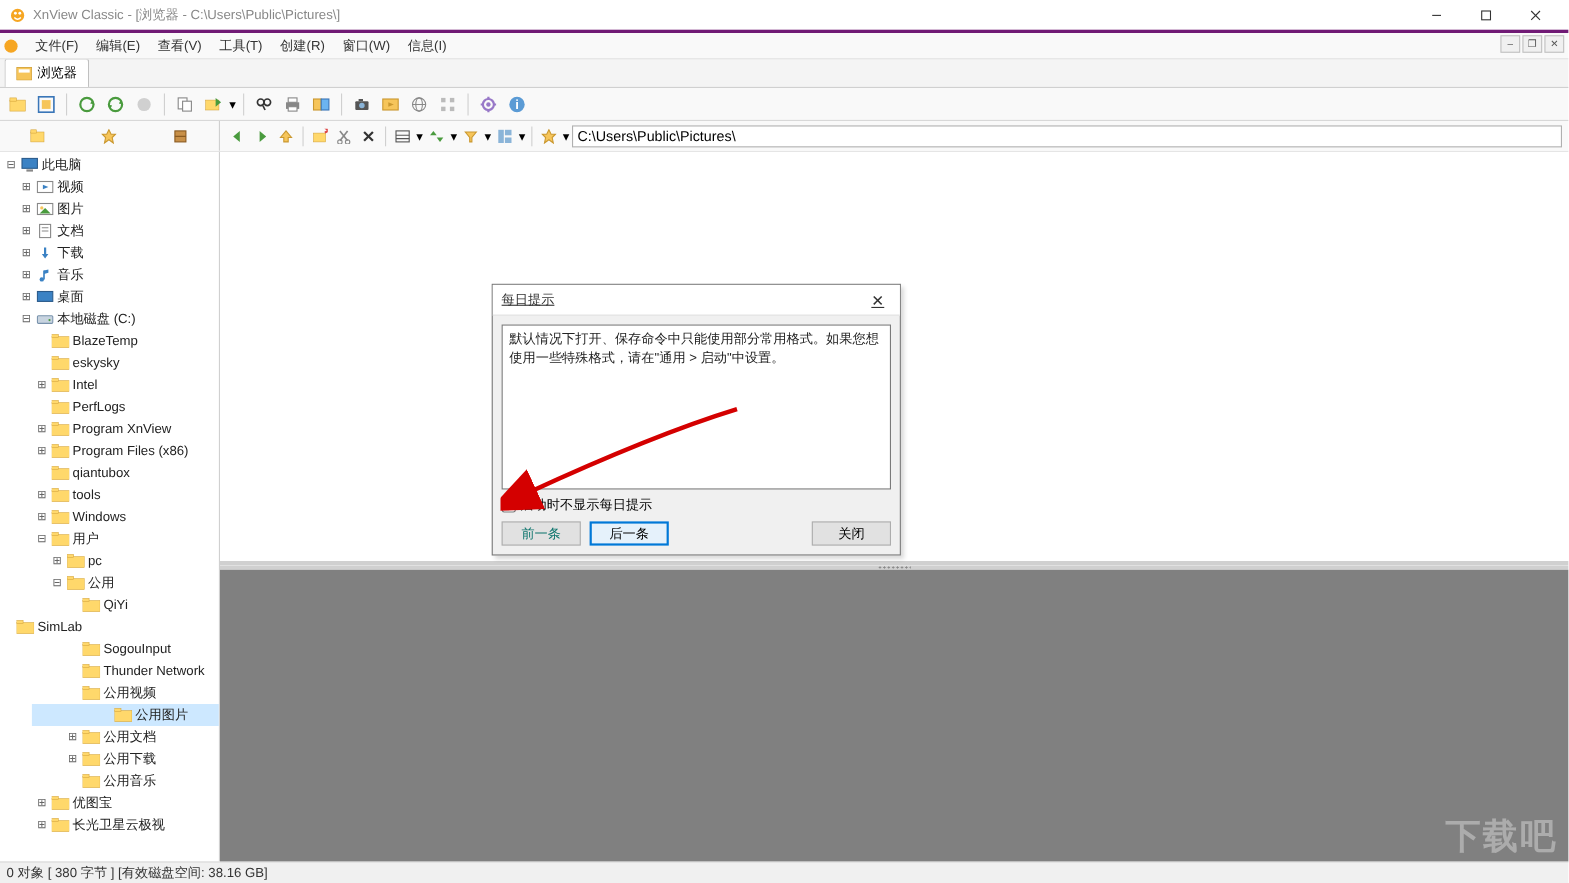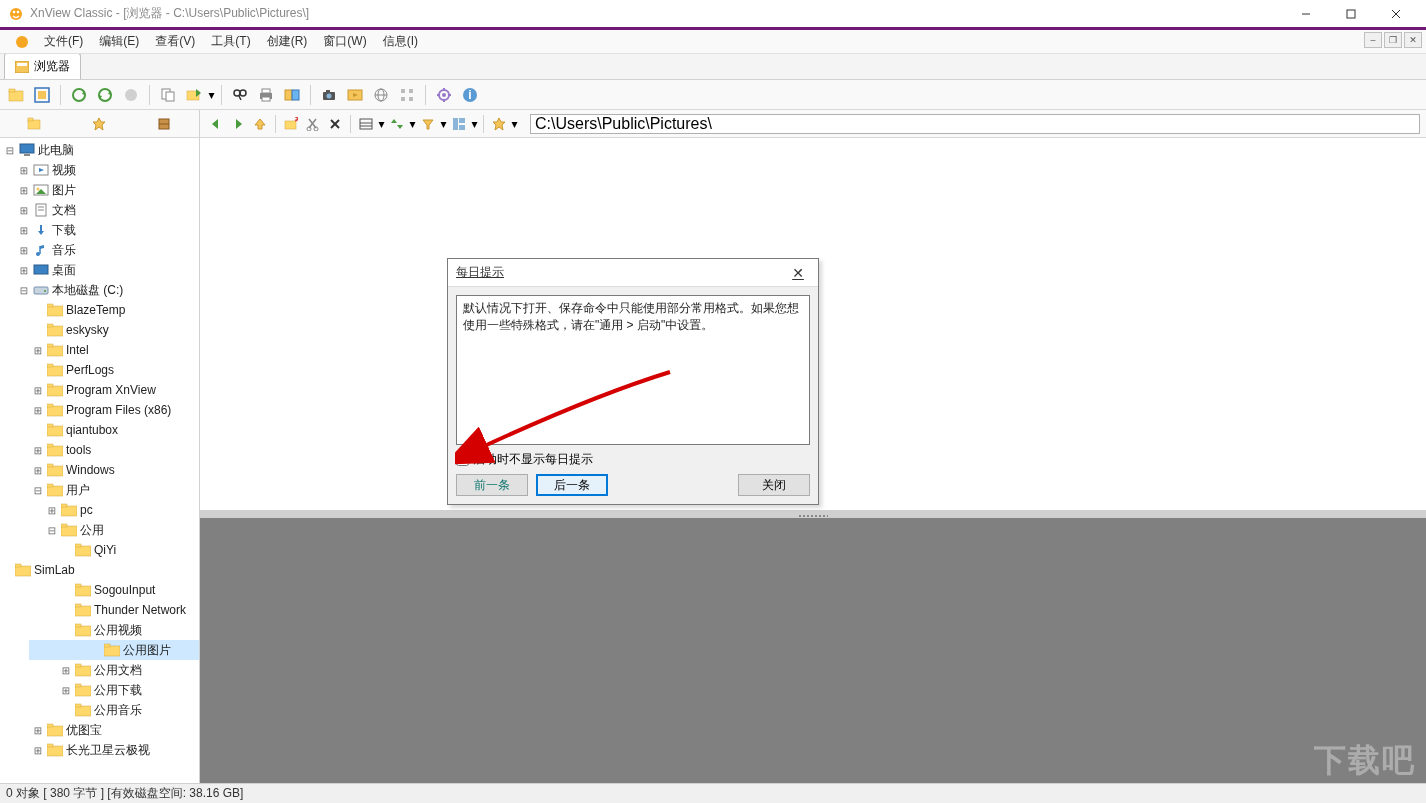--- a/index.html
+++ b/index.html
@@ -4,41 +4,41 @@
 <style>
 * { box-sizing: border-box; margin: 0; padding: 0; font-family: "Microsoft YaHei", "Segoe UI", sans-serif; font-size: 12px; }
 body { background: #fff; width: 1426px; height: 803px; overflow: hidden; position: relative; }
 
 .titlebar { height: 30px; background: #fff; display: flex; align-items: center; padding: 0 8px; border-bottom: 3px solid #701a75; }
 .titlebar .app-icon { width: 16px; height: 16px; margin-right: 6px; }
 .title-text { color: #888; font-size: 12px; }
 .win-controls { margin-left: auto; display: flex; }
 .win-btn { width: 45px; height: 28px; display: flex; align-items: center; justify-content: center; color: #666; cursor: pointer; }
 
-.menubar { height: 24px; display: flex; align-items: center; padding: 0 12px; background: #f9f9f9; border-bottom: 1px solid #e0e0e0; position:relative; }
+.menubar { height: 24px; display: flex; align-items: center; padding: 0 0; background: #f9f9f9; border-bottom: 1px solid #e0e0e0; position:relative; }
 .app-icon-small { width: 16px; height: 16px; margin: 0 6px 0 2px; }
 .menu-item { padding: 2px 8px; color: #333; cursor: pointer; }
 .mdi-controls { position: absolute; right: 4px; top: 2px; display: flex; gap:2px; }
 .mdi-btn { width: 18px; height: 16px; border: 1px solid #c0c0c0; background: #f0f0f0; display:flex; align-items:center; justify-content:center; font-size:9px; color:#555; }
 
 .tabbar { height: 26px; background: #f4f4f4; border-bottom: 1px solid #d0d0d0; display: flex; align-items: flex-end; padding-left: 4px; }
 .tab { display: flex; align-items: center; padding: 4px 10px; background: #fff; border: 1px solid #c0c0c0; border-bottom: none; border-radius: 3px 3px 0 0; gap: 5px; }
 
 .toolbar { height: 30px; background: #f9f9f9; border-bottom: 1px solid #d8d8d8; display: flex; align-items: center; padding: 0 4px; gap: 2px; }
 .tb-btn { width: 24px; height: 24px; display: flex; align-items: center; justify-content: center; cursor: pointer; border: 1px solid transparent; border-radius: 2px; }
 .tb-sep { width: 1px; height: 20px; background: #d0d0d0; margin: 0 4px; }
 
 .sub-toolbar-row { height: 28px; display: flex; border-bottom: 1px solid #d8d8d8; }
 .left-sub-toolbar { width: 200px; display: flex; align-items: center; padding: 0 4px; gap: 2px; border-right: 1px solid #d0d0d0; background: #f9f9f9; }
 .sub-btn-wide { flex: 1; display: flex; align-items: center; justify-content: center; height: 22px; cursor: pointer; border: 1px solid transparent; border-radius: 2px; }
 .nav-toolbar { flex: 1; display: flex; align-items: center; padding: 0 6px; gap: 2px; background: #f9f9f9; }
 .nav-btn { width: 20px; height: 20px; display: flex; align-items: center; justify-content: center; cursor: pointer; border: 1px solid transparent; }
 .nav-sep { width: 1px; height: 18px; background: #d0d0d0; margin: 0 3px; }
 .dropdown-indicator { width: 7px; display:flex; align-items:center; justify-content:center; }
-.path-input { flex: 1; height: 20px; border: 1px solid #b0b0b0; padding: 0 4px; margin-left: 10px; font-size: 16px; }
+.path-input { flex: 1; height: 20px; border: 1px solid #b0b0b0; padding: 0 4px; margin-left: 0; font-size: 13px; }
 
 .main-area { display: flex; height: calc(803px - 30px - 24px - 26px - 30px - 28px - 20px); }
 .tree-panel { width: 200px; border-right: 1px solid #d0d0d0; overflow-y: scroll; overflow-x: auto; background: #fff; position: relative; }
 .tree { padding: 2px 0; }
 .tree-row { display: flex; align-items: center; height: 20px; white-space: nowrap; cursor: pointer; padding-right:4px; }
 .tree-row.selected { background: #cde8ff; margin-left: 29px; }
 .tree-toggle { width: 12px; text-align: center; color: #666; font-size: 10px; user-select: none; }
 .tree-icon { width: 16px; height: 14px; margin: 0 3px; flex-shrink:0; }
 .tree-label { color: #222; }
 .folder-icon { fill: #ffd86b; stroke: #d4a43a; stroke-width:0.5; }

